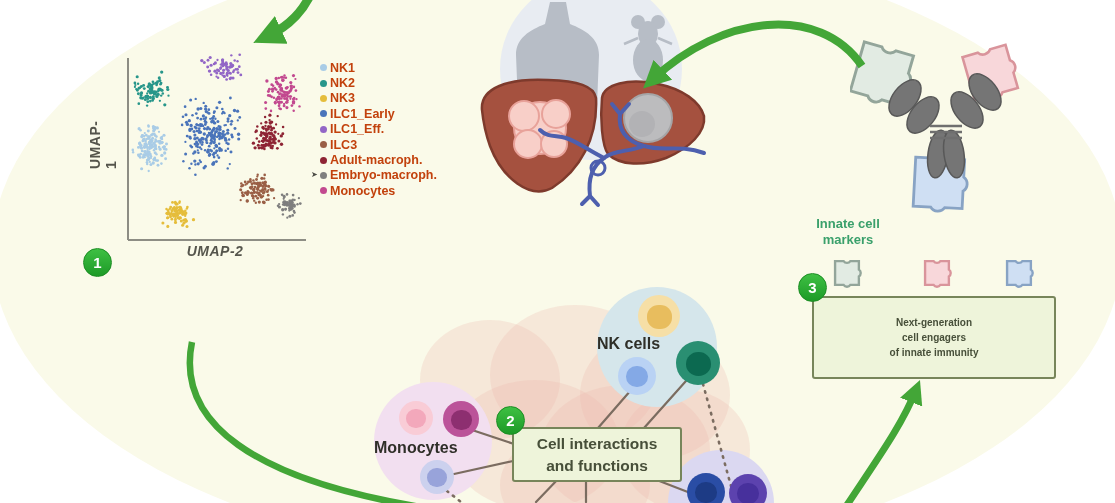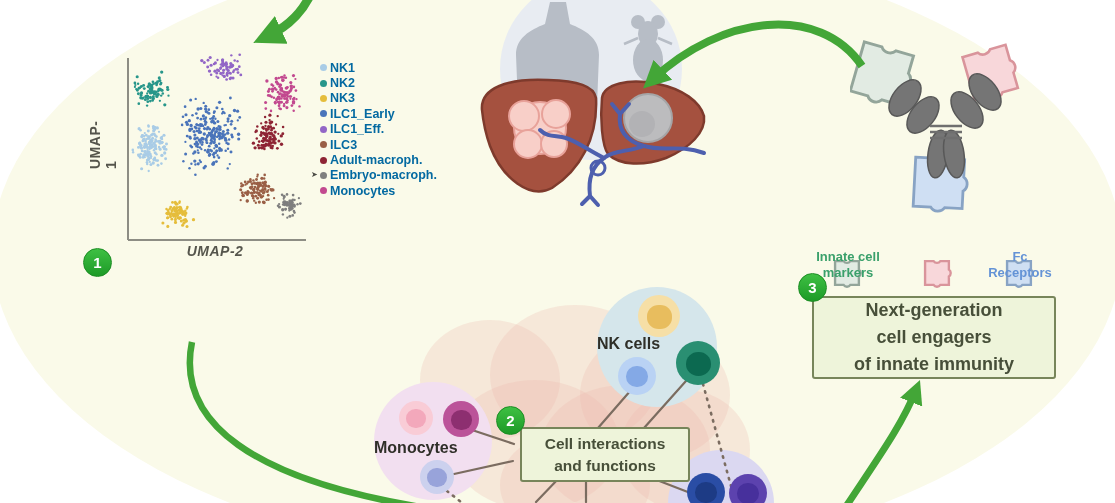--- a/index.html
+++ b/index.html
@@ -11,45 +11,45 @@
   .blobc{border-radius:50%;background:rgba(236,186,175,0.27);}
   
   #umap-svg{left:118px;top:50px;}
   .axis-label{color:#55554c;font-size:14px;font-weight:700;letter-spacing:.5px;}
   #umap-ylab{left:88px;top:138px;width:30px;transform:rotate(-90deg);transform-origin:center;}
   #umap-xlab{left:160px;top:243px;width:110px;text-align:center;font-style:italic;}
   #umap-legend{left:311px;top:60px;}
   .leg-row{display:flex;align-items:center;height:15.4px;}
   .leg-prefix{width:9px;font-size:8px;color:#4a4a44;line-height:1;}
   .leg-dot{width:7px;height:7px;border-radius:50%;margin-right:3px;flex:none;}
-  .leg-label{font-size:12.5px;font-weight:700;color:#0369a1;white-space:nowrap;}
+  .leg-label{font-size:12.5px;font-weight:700;color:#c2410c;white-space:nowrap;}
   
   .step-box{background:#eef4da;border:2px solid #77855a;border-radius:3px;color:#474f39;
             font-weight:700;display:flex;align-items:center;justify-content:center;
             text-align:center;white-space:pre-line;z-index:5;}
   .badge{width:27px;height:27px;border-radius:50%;background:linear-gradient(#3ec043,#1d9a27);
          border:1px solid #1b8d23;color:#fff;font-weight:700;font-size:15px;display:flex;
          align-items:center;justify-content:center;z-index:6;}
   #box1{left:101px;top:266px;width:347px;height:68px;font-size:16px;line-height:1.45;}
-  #box2{left:512px;top:427px;width:166px;height:51px;font-size:15.5px;line-height:1.4;margin-left:8px;}
-  #box3{left:812px;top:296px;width:240px;height:79px;font-size:18px;line-height:1.5;}
+  #box2{left:512px;top:427px;width:166px;height:51px;font-size:15.5px;line-height:1.4;}
+  #box3{left:812px;top:296px;width:240px;height:79px;font-size:10px;line-height:1.5;}
   #badge1{left:83px;top:248px;} #badge2{left:496px;top:406px;} #badge3{left:798px;top:273px;}
   
   #boost{left:737px;top:94px;width:128px;height:128px;border-radius:50%;background:#f7f3d9;
          display:flex;align-items:center;justify-content:center;text-align:center;
          font-size:14px;font-weight:700;color:#3e3e36;line-height:1.32;white-space:pre-line;}
   
   #model-circle{left:500px;top:-22px;width:182px;height:182px;border-radius:50%;background:#e8ecf2;}
   
   .group-circle{border-radius:50%;z-index:2;}
   .group-label{font-size:16px;font-weight:700;color:#2f2f28;text-align:left;z-index:4;white-space:nowrap;}
   .cell{border-radius:50%;box-sizing:border-box;z-index:4;}
   .cell .nuc{position:absolute;left:22%;top:24%;width:58%;height:56%;border-radius:48%;}
   
-  .eng-label{font-size:13px;font-weight:700;text-align:center;line-height:1.25;white-space:pre-line;z-index:3;margin-top:33px;}
+  .eng-label{font-size:13px;font-weight:700;text-align:center;line-height:1.25;white-space:pre-line;z-index:3;}
   svg{display:block;}
   .layer{pointer-events:none;}
 </style>
 </head>
 <body>
 
 <div id="app">
 
   <div class="abs" id="bg-ellipse"></div>
 
@@ -1171,22 +1171,20 @@
       <div class="abs" style="left: 39px; top: 38px;">
         <svg width="38" height="38" viewBox="0 0 38 38">
           <use href="#puzzle-piece" fill="#e2ebe3" stroke="#93a59a" stroke-width="7" transform="translate(19,19) scale(0.34) translate(-53,-50)"></use>
         </svg>
       </div>
       <div class="abs" style="left: 129px; top: 38px;">
         <svg width="38" height="38" viewBox="0 0 38 38">
           <use href="#puzzle-piece" fill="#f8d7da" stroke="#d9949b" stroke-width="7" transform="translate(19,19) scale(0.34) translate(-53,-50)"></use>
         </svg>
       </div>
-      <div class="abs eng-label" style="color: rgb(100, 147, 214); left: 172px; top: 0px; width: 116px;">Fc
-Receptors</div>
       <div class="abs" style="left: 211px; top: 38px;">
         <svg width="38" height="38" viewBox="0 0 38 38">
           <use href="#puzzle-piece" fill="#cfdff3" stroke="#88a3c4" stroke-width="7" transform="translate(19,19) scale(0.34) translate(-53,-50)"></use>
         </svg>
       </div>
     </div>
 
   <div id="cell-groups">
       <div class="abs group-circle" style="left: 597px; top: 287px; width: 120px; height: 120px; background: rgb(213, 230, 235);"></div>
       <div class="abs group-label" style="left: 597px; top: 335px; width: 120px;">NK cells</div>

